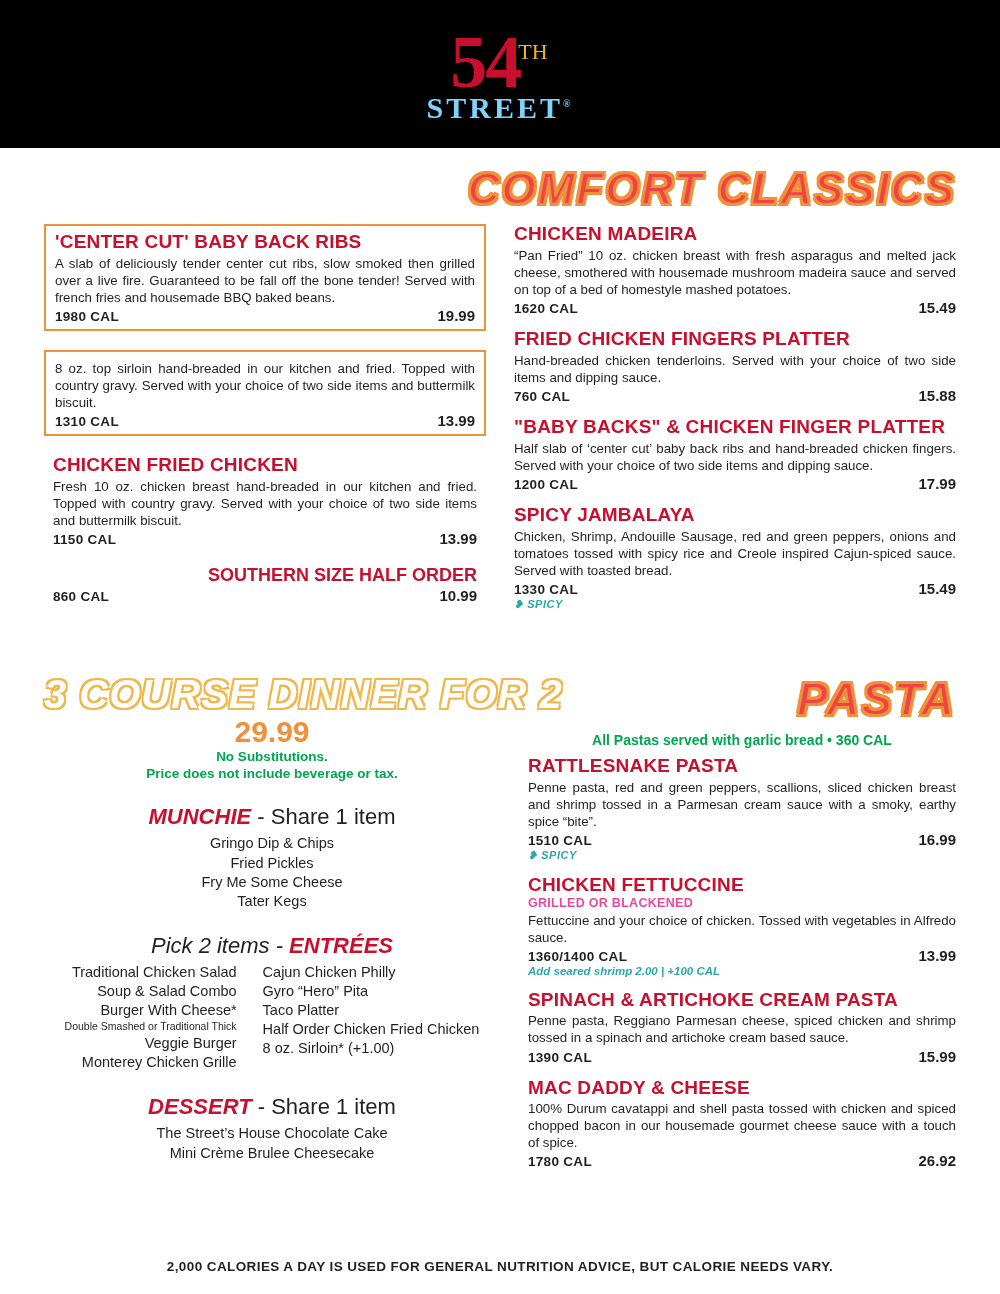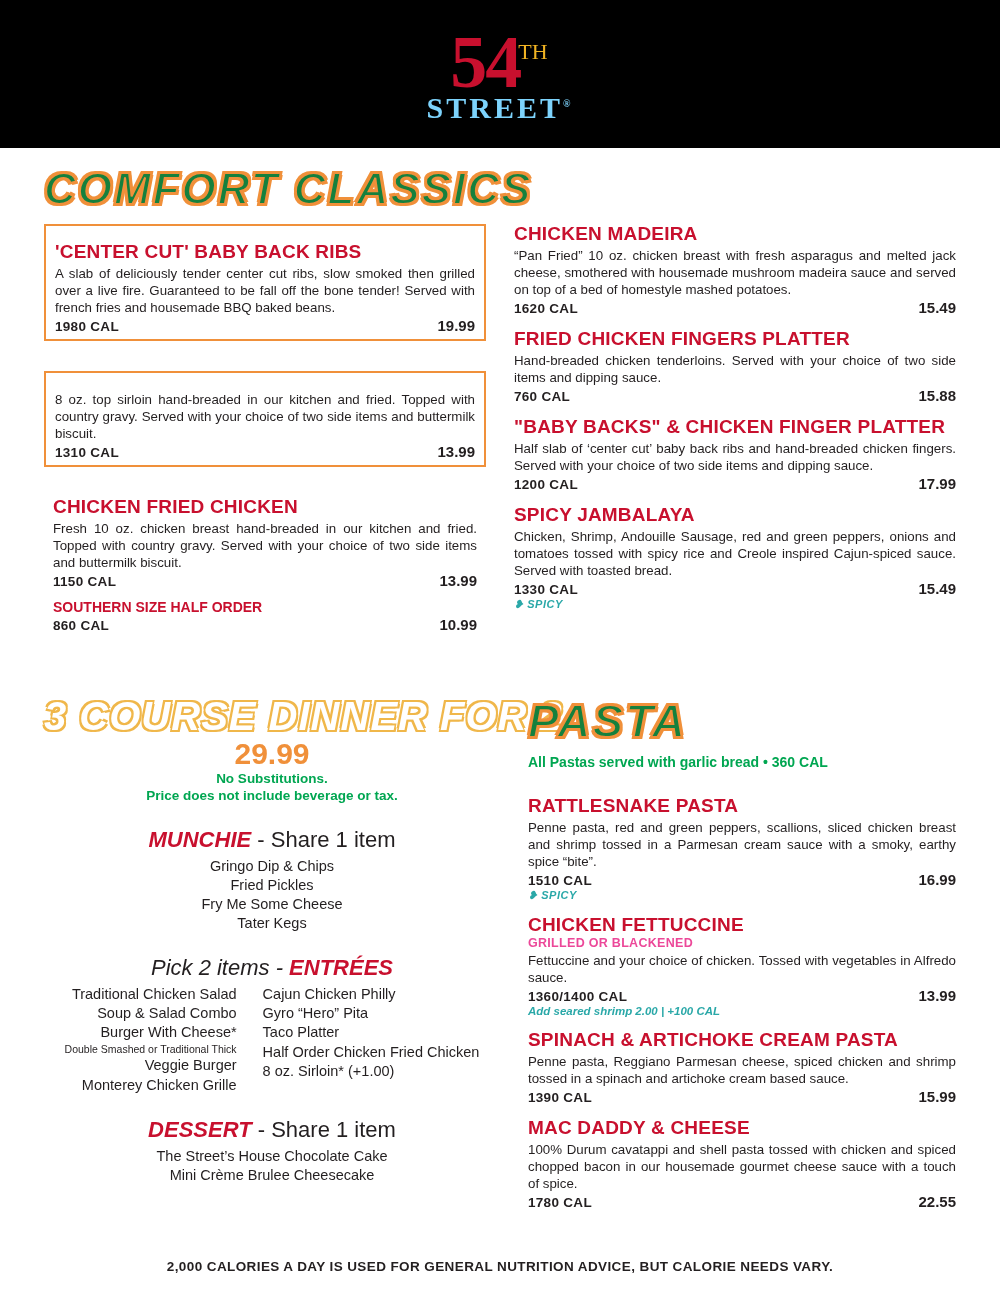--- a/index.html
+++ b/index.html
@@ -46,27 +46,27 @@
     font-weight:bold;
     font-size:30px;
     color:#7dd3fc;
     letter-spacing:3px;
     margin-top:-6px;
   }
   .logo-reg { font-size:10px; vertical-align:super; }
 
   
   .section-title {
-    text-align:left;
+    text-align:right;
     font-family:"Liberation Sans", sans-serif;
     font-weight:bold;
     font-style:italic;
     font-size:44px;
     letter-spacing:2px;
-    color:#15803d;
+    color:#ef4444;
     -webkit-text-stroke:2px #f0903a;
     text-shadow:
       -2px -2px 0 #f0903a, 2px -2px 0 #f0903a,
       -2px 2px 0 #f0903a, 2px 2px 0 #f0903a;
     text-transform:uppercase;
   }
 
   
   .page { padding:0 44px; }
   .cols { display:flex; gap:28px; }
@@ -101,37 +101,38 @@
     color:#231f20;
     letter-spacing:.3px;
   }
   .price {
     font-weight:bold;
     font-size:15px;
     color:#231f20;
   }
   .sub-name {
     font-weight:bold;
-    font-size:14px;
+    font-size:18px;
     color:#c8102e;
     text-transform:uppercase;
-    margin-top:10px;
+    margin-top:18px;
+    text-align:right;
   }
   .spicy {
     color:#2aa8a8;
     font-size:11px;
     font-weight:bold;
     font-style:italic;
     letter-spacing:.5px;
     margin-top:1px;
   }
   .boxed {
     border:2px solid #f0903a;
-    padding:16px 9px 5px 9px;
-    margin-bottom:30px;
+    padding:6px 9px 5px 9px;
+    margin-bottom:19px;
   }
   .qualifier {
     font-weight:bold;
     font-size:12.5px;
     color:#ec4899;
     letter-spacing:.3px;
     text-transform:uppercase;
   }
 
   
@@ -199,24 +200,25 @@
     position:absolute;
     left:0; right:0; bottom:20px;
     text-align:center;
     font-weight:bold;
     font-size:13.5px;
     letter-spacing:.4px;
     color:#231f20;
     text-transform:uppercase;
   }
   .pasta-note {
+    text-align:center;
     color:#00a651;
     font-weight:bold;
     font-size:14px;
-    margin-bottom:26px;
+    margin-bottom:8px;
   }
   .upsell {
     color:#2aa8a8;
     font-size:11.5px;
     font-weight:bold;
     font-style:italic;
     margin-top:1px;
   }
 </style>
 </head>
@@ -403,21 +405,21 @@
           <span class="cal">1390 CAL</span>
           <span class="price">15.99</span>
         </div>
       </div>
 
       <div class="item">
         <div class="item-name">MAC DADDY &amp; CHEESE</div>
         <div class="item-desc">100% Durum cavatappi and shell pasta tossed with chicken and spiced chopped bacon in our housemade gourmet cheese sauce with a touch of spice.</div>
         <div class="cal-row">
           <span class="cal">1780 CAL</span>
-          <span class="price">22.55</span>
+          <span class="price">26.92</span>
         </div>
       </div>
     </div>
 
   </div>
 </div>
 
 <div class="footer">2,000 CALORIES A DAY IS USED FOR GENERAL NUTRITION ADVICE, BUT CALORIE NEEDS VARY.</div>
 
 </body></html>

